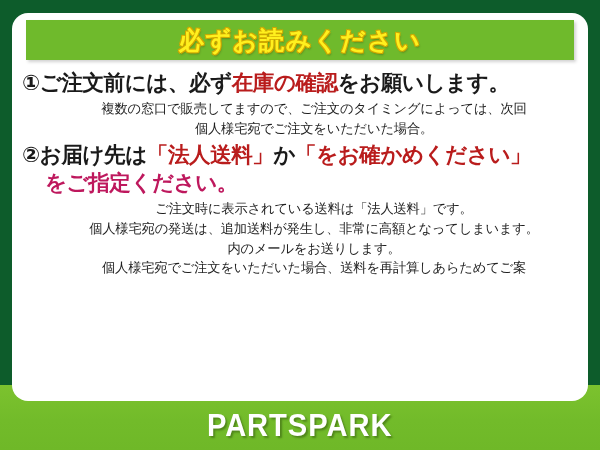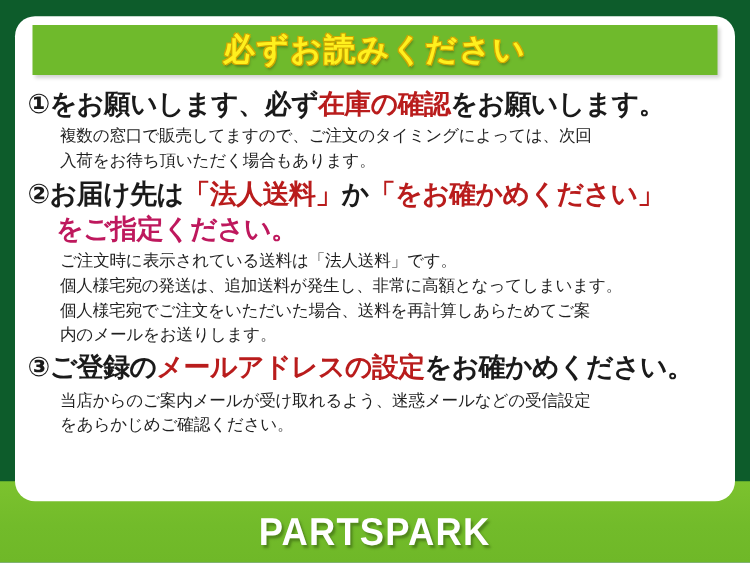--- a/index.html
+++ b/index.html
@@ -105,20 +105,21 @@
 
   .hl-green { color: #b91c1c; }
 
   .item-body {
     font-size: 13.3px;
     color: #1f1f1f;
     line-height: 1.48;
     letter-spacing: -0.2px;
     padding-left: 26px;
     padding-top: 2px;
+    text-align: center;
   }
   .item-body .bl { display: block; white-space: nowrap; }
 
   
   #footer-brand {
     position: absolute;
     left: 0;
     right: 0;
     top: 402px;
     height: 48px;
@@ -145,45 +146,38 @@
 
   <div id="white-card">
 
     <div id="header-bar">
       <span id="header-title">必ずお読みください</span>
     </div>
 
     <div id="card-body">
 
       <div class="notice-item">
-        <div class="item-heading"><span>①</span><span>をお願いします、必ず</span><span class="hl-green">在庫の確認</span><span>をお願いします。</span></div>
+        <div class="item-heading"><span>①</span><span>ご注文前には、必ず</span><span class="hl-green">在庫の確認</span><span>をお願いします。</span></div>
         <div class="item-body">
           <span class="bl">複数の窓口で販売してますので、ご注文のタイミングによっては、次回</span>
-          <span class="bl">入荷をお待ち頂いただく場合もあります。</span>
+          <span class="bl">個人様宅宛でご注文をいただいた場合。</span>
         </div>
       </div>
 
       <div class="notice-item">
         <div class="item-heading"><span>②</span><span>お届け先は</span><span class="hl-green">「法人送料」</span><span>か</span><span class="hl-green">「をお確かめください」</span></div>
         <span class="heading-cont">をご指定ください。</span>
         <div class="item-body">
           <span class="bl">ご注文時に表示されている送料は「法人送料」です。</span>
           <span class="bl">個人様宅宛の発送は、追加送料が発生し、非常に高額となってしまいます。</span>
+          <span class="bl">内のメールをお送りします。</span>
           <span class="bl">個人様宅宛でご注文をいただいた場合、送料を再計算しあらためてご案</span>
-          <span class="bl">内のメールをお送りします。</span>
         </div>
       </div>
 
-      <div class="notice-item">
-        <div class="item-heading"><span>③</span><span>ご登録の</span><span class="hl-green">メールアドレスの設定</span><span>をお確かめください。</span></div>
-        <div class="item-body">
-          <span class="bl">当店からのご案内メールが受け取れるよう、迷惑メールなどの受信設定</span>
-          <span class="bl">をあらかじめご確認ください。</span>
-        </div>
-      </div>
 
     </div>
   </div>
 
   <div id="footer-brand">
     <span id="brand-text">PARTSPARK</span>
   </div>
 
 </div>
 

